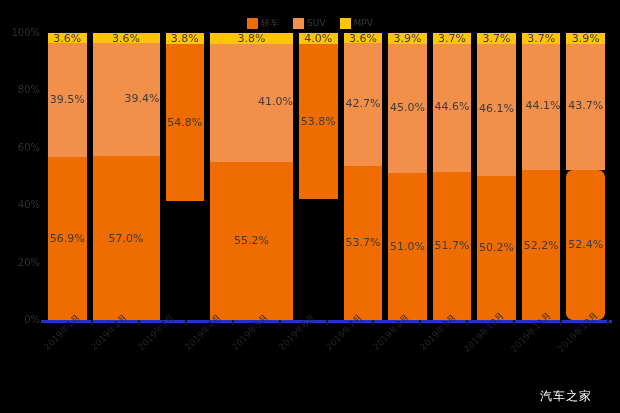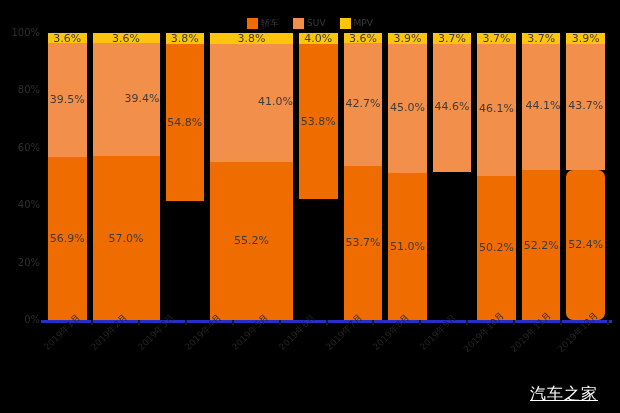--- a/index.html
+++ b/index.html
@@ -77,24 +77,23 @@
   .xlab-cell{flex:1 1 0;position:relative;}
   .xlab{
     position:absolute;top:2px;left:50%;
     transform:translateX(-72%) rotate(-45deg);
     transform-origin:top center;
     font-size:9px;color:#242424;white-space:nowrap;
   }
 
   
   .watermark{
-    position:absolute;right:22px;bottom:8px;
-    font-size:16px;color:#ffffff;letter-spacing:1px;
+    position:absolute;right:28px;bottom:8px;
+    font-size:12px;color:#ffffff;letter-spacing:1px;
     font-family:"DejaVu Sans","Liberation Sans",sans-serif;
-    text-decoration:underline;
   }
 </style>
 </head>
 <body>
 
 <div id="chart-root">
 
   <div class="legend" id="legend">
       <div class="legend-item">
         <span class="legend-swatch" style="background: rgb(239, 108, 0);"></span>
@@ -206,20 +205,23 @@
         </div>
       </div>
       <div class="col">
         <div class="bar">
           <div class="seg seg-mpv" style="flex: 0 0 3.7%;">
             <span class="seg-label">3.7%</span>
           </div>
           <div class="seg seg-suv" style="flex: 0 0 44.6%;">
             <span class="seg-label">44.6%</span>
           </div>
+          <div class="seg seg-sedan" style="flex: 0 0 51.7%;">
+            <span class="seg-label">51.7%</span>
+          </div>
         </div>
       </div>
       <div class="col">
         <div class="bar">
           <div class="seg seg-mpv" style="flex: 0 0 3.7%;">
             <span class="seg-label">3.7%</span>
           </div>
           <div class="seg seg-suv" style="flex: 0 0 46.1%;">
             <span class="seg-label">46.1%</span>
           </div>

